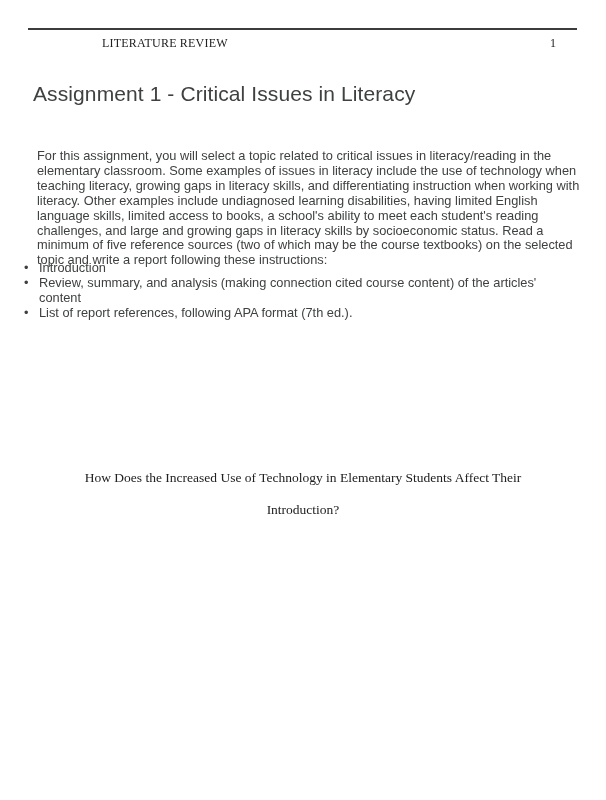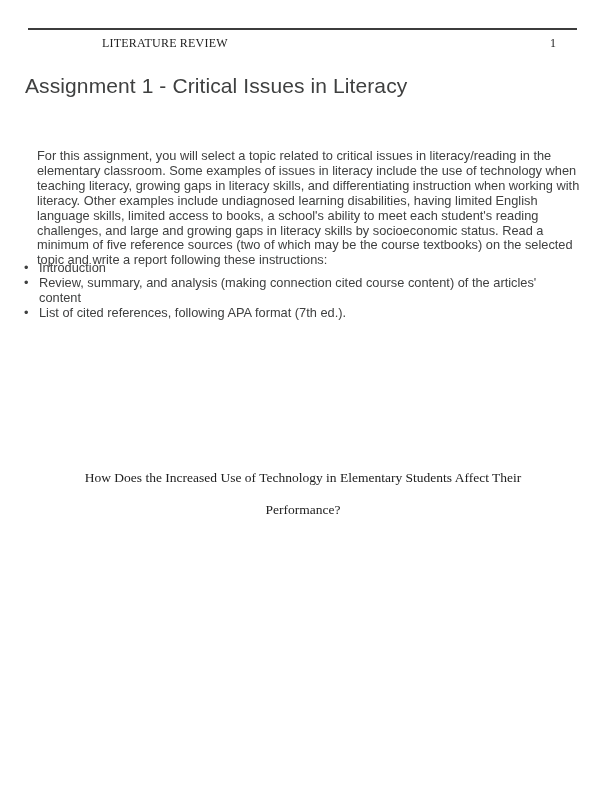--- a/index.html
+++ b/index.html
@@ -29,21 +29,21 @@
     font-size: 12px;
     color: var(--serif-text, #222222);
     margin-left: 32px;
   }
   .running-head { position: absolute; left: 70px; top: 0; letter-spacing: 0.2px; }
   .page-number  { position: absolute; left: 518px; top: 0; }
   .doc-title {
     position: absolute;
     left: 25px;
     top: 74px;
-    margin: 0;
+    margin: 8px;
     font-size: 21px;
     font-weight: 400;
     color: var(--body-text, #3b3c3e);
     letter-spacing: 0.1px;
     white-space: nowrap;
   }
   .body-par {
     position: absolute;
     left: 25px;
     top: 137px;
@@ -99,21 +99,21 @@
     <span class="page-number">1</span>
   </div>
 
   <h1 class="doc-title">Assignment 1 - Critical Issues in Literacy</h1>
 
   <p class="body-par">For this assignment, you will select a topic related to critical issues in literacy/reading in the elementary classroom. Some examples of issues in literacy include the use of technology when teaching literacy, growing gaps in literacy skills, and differentiating instruction when working with literacy. Other examples include undiagnosed learning disabilities, having limited English language skills, limited access to books, a school's ability to meet each student's reading challenges, and large and growing gaps in literacy skills by socioeconomic status. Read a minimum of five reference sources (two of which may be the course textbooks) on the selected topic and write a report following these instructions:</p>
 
   <ul class="bullets">
       <li>Introduction</li>
       <li>Review, summary, and analysis (making connection cited course content) of the articles' content</li>
-      <li>List of cited references, following APA format (7th ed.).</li>
+      <li>List of report references, following APA format (7th ed.).</li>
     </ul>
 
   <div class="research-question">
       <div class="rq-line">How Does the Increased Use of Technology in Elementary Students Affect Their</div>
-      <div class="rq-line">Performance?</div>
+      <div class="rq-line">Introduction?</div>
     </div>
 
 </div>
 
 </body></html>

